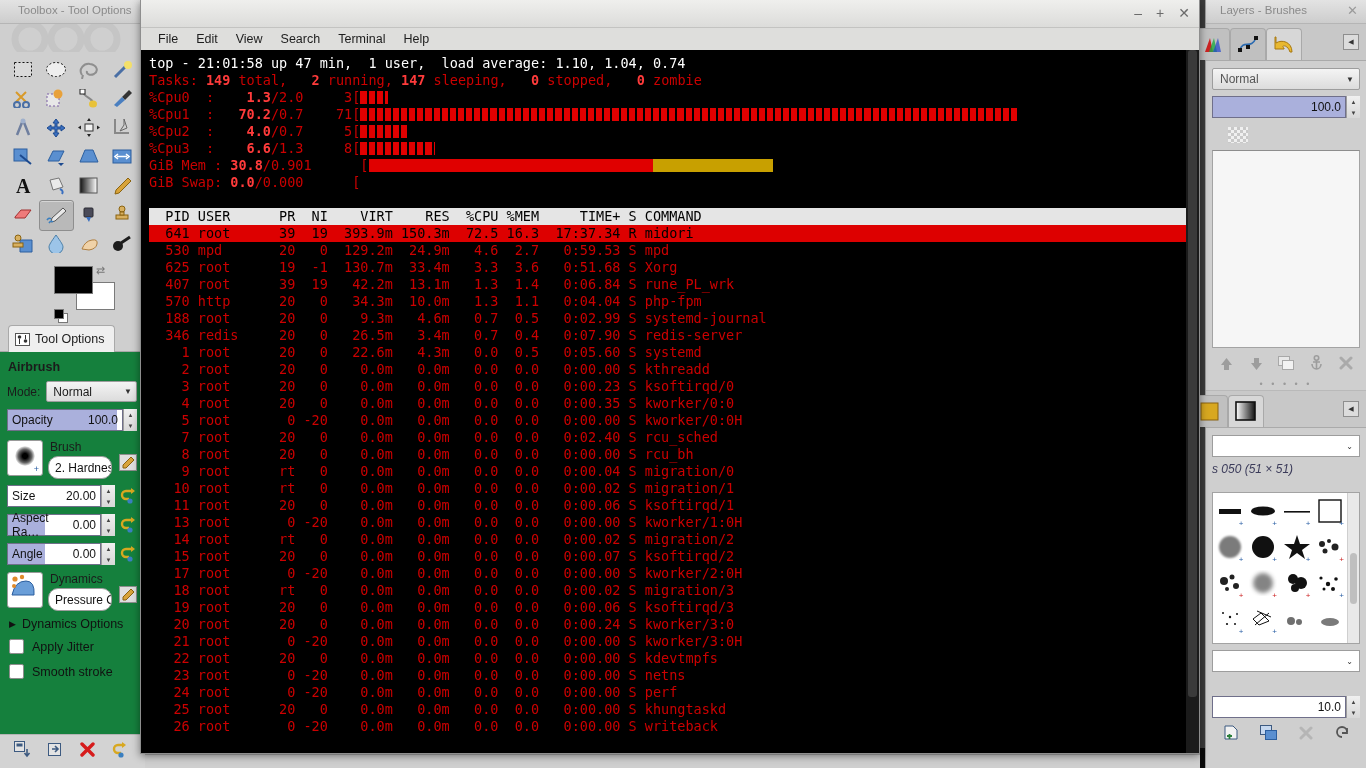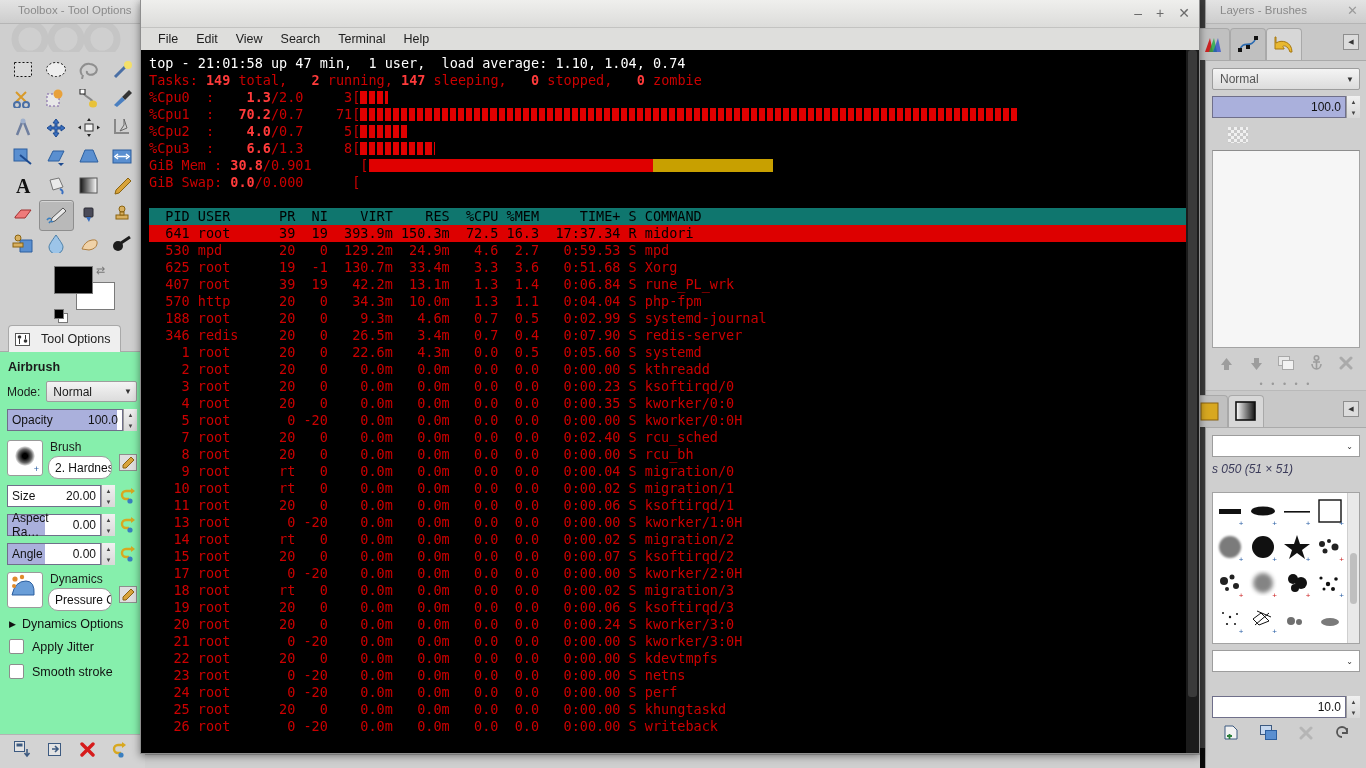--- a/index.html
+++ b/index.html
@@ -80,28 +80,28 @@
   .ca-swap { position: absolute; left: 42px; top: -2px; font-size: 11px; color: #777; }
   .ca-def  { position: absolute; left: 0px; top: 43px; width: 11px; height: 11px; }
   .ca-def .b { position:absolute; left:0; top:0; width:8px;height:8px; background:#000; border:1px solid #777;}
   .ca-def .w { position:absolute; left:4px; top:4px; width:8px;height:8px; background:#fff; border:1px solid #777;}
 
   
   .to-tabstrip { position: relative; height: 26px; margin-top: 4px; }
   .to-tab {
     position: absolute; left: 8px; top: 0;
     height: 26px; padding: 0 10px 0 6px;
-    display: flex; align-items: center; gap: 11px;
+    display: flex; align-items: center; gap: 5px;
     background: #efefef;
     border: 1px solid #a9a9a9; border-bottom: none;
     border-radius: 4px 4px 0 0;
     font-size: 12.5px; color: #222;
   }
   .to-body {
-    background: #86efac; border-top: 1px solid #a9a9a9;
+    background: #15803d; border-top: 1px solid #a9a9a9;
     padding: 6px 7px 0 7px; height: 400px; box-sizing: border-box;
   }
   .to-heading { font-size: 12.5px; font-weight: bold; color: #1b1b1b; margin: 2px 0 7px 1px; }
   .row { display: flex; align-items: center; margin-bottom: 7px; }
   .row-label { font-size: 12px; color: #1b1b1b; }
   .combo {
     flex: 1; height: 21px; margin-left: 6px;
     background: linear-gradient(#f4f4f4,#dcdcdc);
     border: 1px solid #9d9d9d; border-radius: 2px;
     display: flex; align-items: center; justify-content: space-between;
@@ -259,21 +259,21 @@
 
   pre.tt {
     margin: 0; padding: 5px 0 0 8px;
     font-family: "DejaVu Sans Mono", "Liberation Mono", monospace;
     font-size: 13.5px; line-height: 17px;
     color: #cc0000; white-space: pre;
     letter-spacing: 0px;
   }
   .tt .white { color: #ffffff; }
   .tt .bold  { color: #ff3b3b; font-weight: bold; }
-  .tt .hdr   { background: #0f766e; color: #000000; display: inline-block; }
+  .tt .hdr   { background: #e5e5e5; color: #000000; display: inline-block; }
   .tt .rowhl { background: #dd0000; color: #000000; display: inline-block; }
 
   
   .meters { position: absolute; left: 0; top: 0; }
   .mbar { position: absolute; height: 13px; }
   .mbar .seg { position: absolute; top: 0; bottom: 0; }
   .tickmask { position: absolute; top: 0; bottom: 0; width: 2px; background: #000; }
 
   
   .bottom-sliver { position: absolute; left: 145px; top: 754px; width: 1055px; height: 14px;

